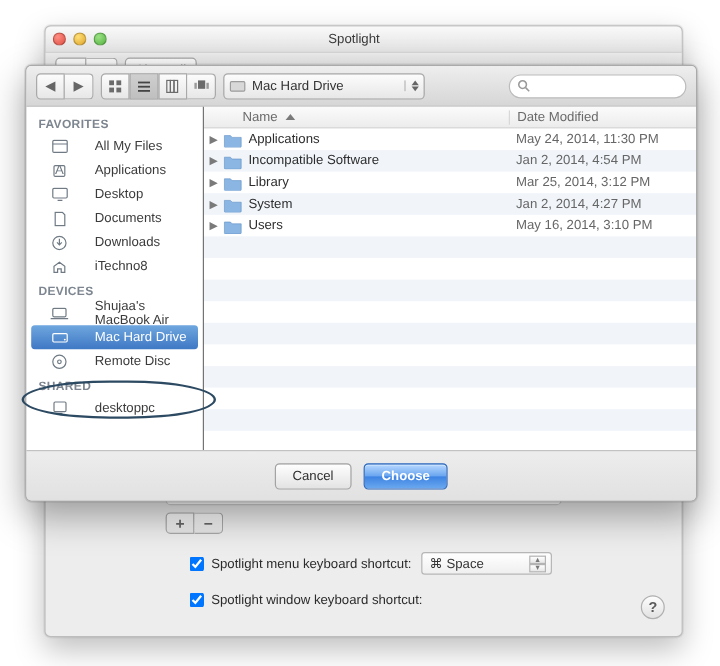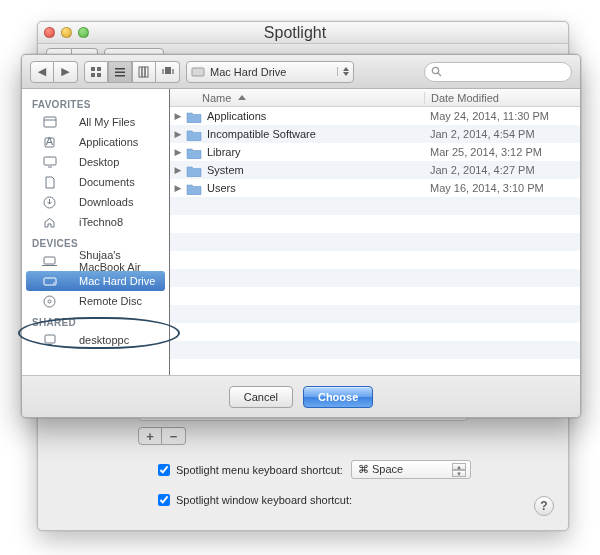--- a/index.html
+++ b/index.html
@@ -9,21 +9,21 @@
   .prefs{
     position:absolute;left:37px;top:21px;width:532px;height:510px;
     background:#ededed;border:1px solid #bdbdbd;border-radius:5px;
     box-shadow:0 10px 25px rgba(0,0,0,.25),0 0 0 1px rgba(0,0,0,.05);
   }
   .prefs-titlebar{
     height:22px;border-bottom:1px solid #c7c7c7;border-radius:5px 5px 0 0;
     background:linear-gradient(#f9f9f9,#e3e3e3);
     display:flex;align-items:center;padding:0 6px;position:relative;
   }
-  .prefs-title{position:absolute;left:0;right:16px;text-align:center;color:#3a3a3a;font-size:16px}
+  .prefs-title{position:absolute;left:0;right:16px;text-align:center;color:#3a3a3a;font-size:11px}
   .traffic{display:flex;gap:6px}
   .tl{width:11px;height:11px;border-radius:50%;border:1px solid rgba(0,0,0,.2)}
   .tl.r{background:radial-gradient(circle at 35% 30%,#ff8f85,#e05044)}
   .tl.y{background:radial-gradient(circle at 35% 30%,#ffe17a,#e0a52c)}
   .tl.g{background:radial-gradient(circle at 35% 30%,#9de287,#56b542)}
   .prefs-toolbar{
     height:30px;padding:4px 8px;display:flex;align-items:center;gap:6px;
     border-bottom:1px solid #b9b9b9;background:linear-gradient(#eeeeee,#d8d8d8);
   }
   .seg{display:flex}
@@ -35,21 +35,21 @@
   .prefs-body{position:absolute;left:0;right:0;bottom:0;padding:16px 30px 18px 30px}
   .prefs-box{border:1px solid #cfcfcf;background:#fff;border-radius:4px;height:48px;margin:0 70px}
   .plusminus{display:flex;margin:6px 0 14px 70px}
   .plusminus .bt{width:24px;height:18px;border:1px solid #a9a9a9;background:linear-gradient(#fdfdfd,#e6e6e6);display:flex;align-items:center;justify-content:center;color:#666;font-size:13px;font-weight:bold}
   .plusminus .bt:first-child{border-radius:4px 0 0 4px}
   .plusminus .bt:last-child{border-radius:0 4px 4px 0;border-left:none}
   .shortcut-row{display:flex;align-items:center;gap:6px;margin:15px 0 6px 90px}
   .shortcut-row input[type=checkbox]{width:12px;height:12px}
   .shortcut-row label{color:#2b2b2b}
   .shortcut-field{
-    width:120px;height:19px;border:1px solid #b7b7b7;border-radius:3px;
+    width:109px;height:19px;border:1px solid #b7b7b7;border-radius:3px;
     background:linear-gradient(#fff,#efefef);display:flex;align-items:center;justify-content:space-between;padding:0 4px 0 6px;margin-left:2px
   }
   .shortcut-field span{font-size:11px;color:#333}
   .stepper{width:14px;display:flex;flex-direction:column}
   .stepper div{height:7px;border:1px solid #b3b3b3;background:linear-gradient(#fff,#e6e6e6);font-size:7px;line-height:5px;text-align:center;color:#777}
   .helpbtn{position:absolute;right:14px;bottom:14px;width:20px;height:20px;border-radius:50%;border:1px solid #b0b0b0;background:linear-gradient(#fdfdfd,#e2e2e2);display:flex;align-items:center;justify-content:center;color:#5a5a5a;font-weight:bold;font-size:12px}
 
   
   .sheet{
     position:absolute;left:21px;top:54px;width:560px;height:364px;

